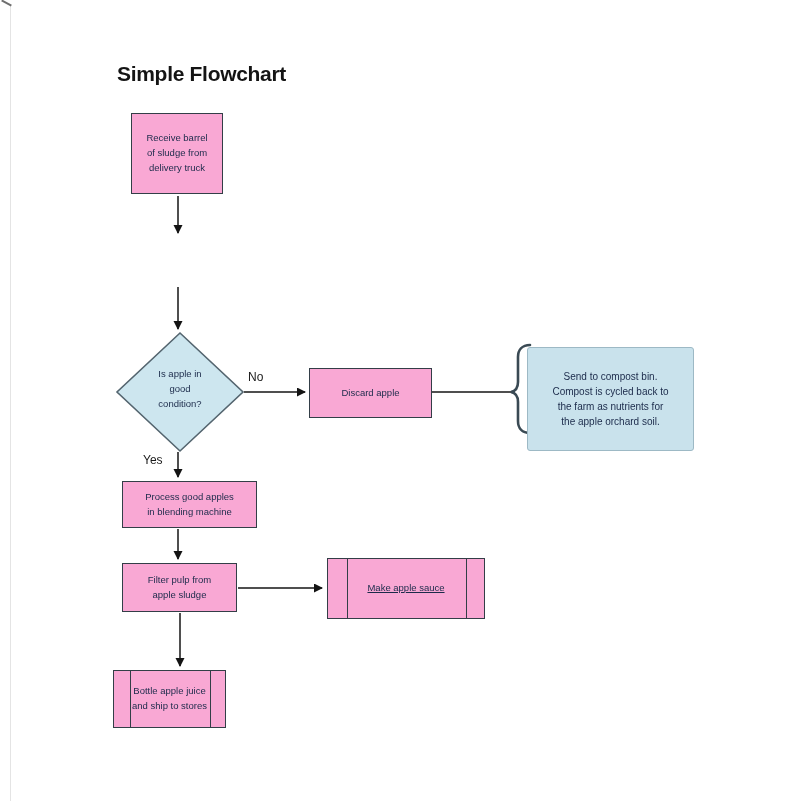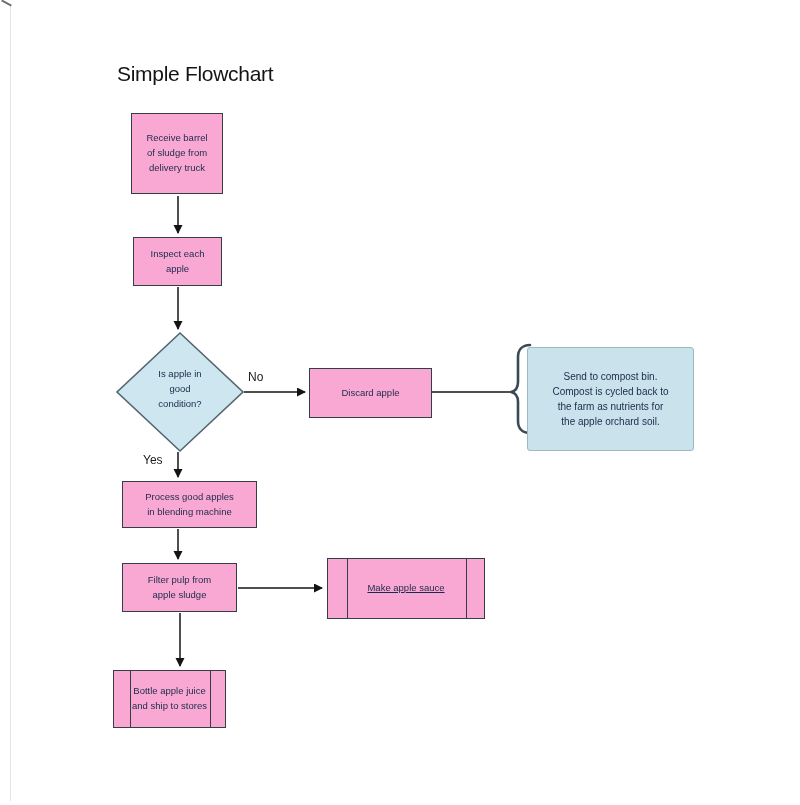--- a/index.html
+++ b/index.html
@@ -10,21 +10,21 @@
   .edge-artifact-left {
     position:absolute; left:10px; top:6px; width:1px; height:795px;
     background:#e4e4e4;
   }
   .corner-mark {
     position:absolute; left:1px; top:2px; width:11px; height:2px;
     background:#4a4a4a; transform:rotate(28deg); opacity:.8;
   }
   .title {
     position:absolute; left:117px; top:62px;
-    font-size:21px; font-weight:normal; color:#141414; letter-spacing:-0.3px;
+    font-size:21px; font-weight:bold; color:#141414; letter-spacing:-0.3px;
   }
   .flow-svg { position:absolute; left:0; top:0; width:800px; height:805px; }
   .node {
     position:absolute; box-sizing:border-box;
     background:#f9a8d4; border:1.6px solid #333e47; color:#1b2a4a;
     display:flex; flex-direction:column; align-items:center; justify-content:center;
     text-align:center; font-size:9.5px; line-height:1.55;
   }
   .node .line { white-space:nowrap; }
   .free-label { position:absolute; color:#1a1a1a; font-size:12px; }
@@ -74,24 +74,20 @@
 
     <path d="M530,345 C522,345 518,350 518,357 L518,382 C518,388 516,391 511,392 C516,393 518,396 518,402 L518,421 C518,428 522,433 530,433" fill="none" stroke="#3a4a54" stroke-width="2.6" stroke-linecap="round"></path>
   </svg>
 
   <div class="node" style="left:131px; top:113px; width:92px; height:81px;">
     <div class="line">Receive barrel</div>
     <div class="line">of sludge from</div>
     <div class="line">delivery truck</div>
   </div>
 
-  <div class="node" style="left:133px; top:237px; width:89px; height:49px;">
-    <div class="line">Inspect each</div>
-    <div class="line">apple</div>
-  </div>
 
   <div class="diamond-label">
     <div class="line">Is apple in</div>
     <div class="line">good</div>
     <div class="line">condition?</div>
   </div>
 
   <div class="node" style="left:309px; top:368px; width:123px; height:50px;">
     <div class="line">Discard apple</div>
   </div>

